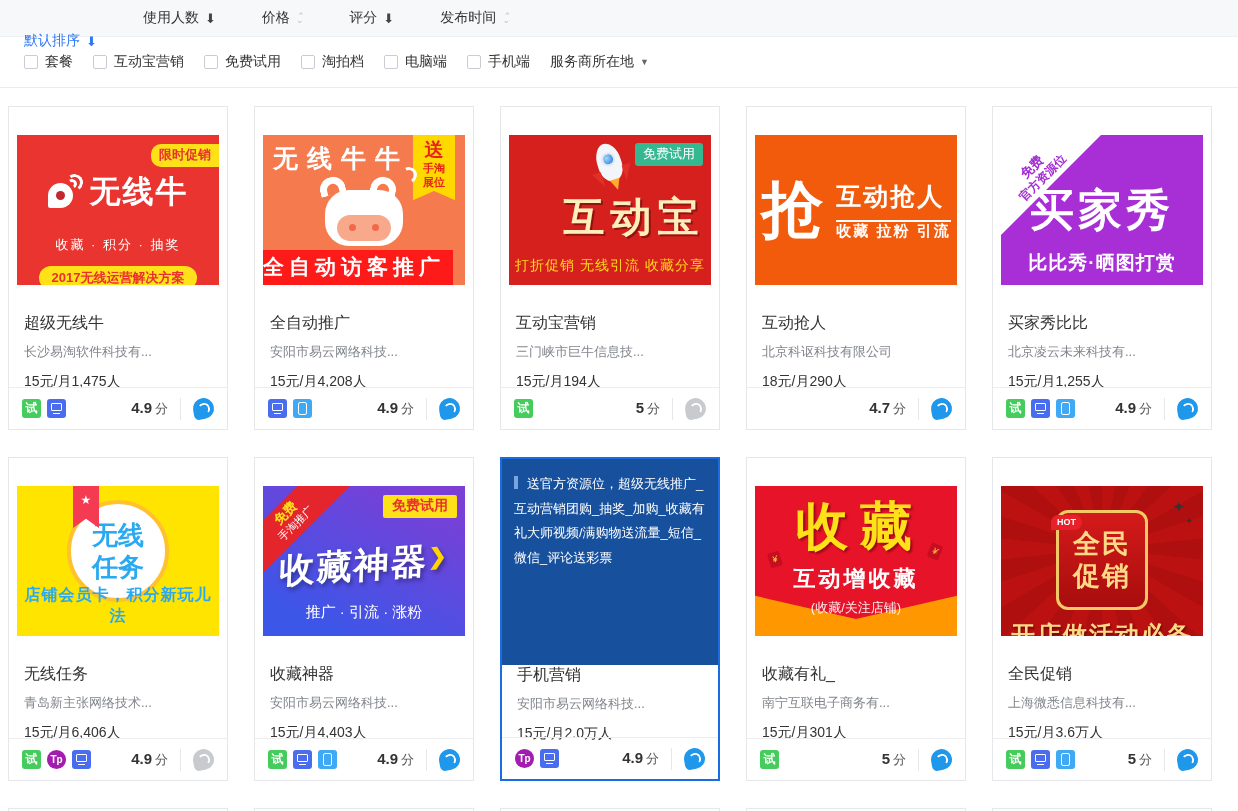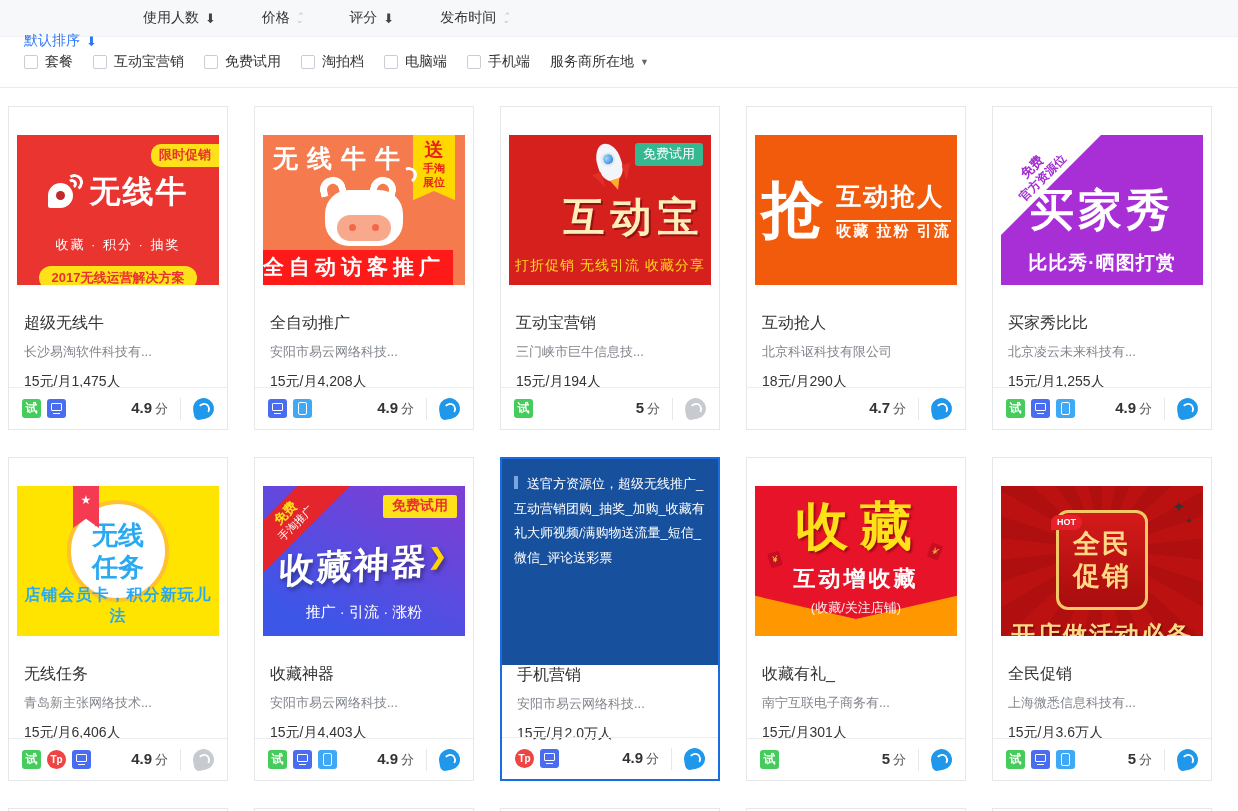--- a/index.html
+++ b/index.html
@@ -39,21 +39,21 @@
     display:flex; align-items:center; padding:0 13px; }
   .pfset { display:flex; gap:6px; }
   .pf { width:19px; height:19px; border-radius:3px; display:flex; align-items:center; justify-content:center;
     color:#fff; font-size:12px; font-weight:bold; }
   .pf.trial { background:#45cc5c; }
   .pf.pc { background:#4a6df0; flex-direction:column; }
   .pf.pc .scr { width:11px; height:8px; border:1.5px solid #fff; border-radius:1px; }
   .pf.pc .std { width:7px; height:1.5px; background:#fff; margin-top:1.5px; }
   .pf.mobile { background:#3fa9f5; }
   .pf.mobile .ph { width:9px; height:13px; border:1.5px solid #fff; border-radius:2px; }
-  .pf.tp { background:#ef4444; border-radius:50%; font-size:10px; }
+  .pf.tp { background:#a21caf; border-radius:50%; font-size:10px; }
   .rate { margin-left:auto; display:flex; align-items:baseline; }
   .rate b { font-size:15px; color:#333; }
   .rate span { font-size:13px; color:#555; margin-left:3px; }
   .vdiv { width:1px; height:22px; background:#e8e8ea; margin:0 12px; }
   .bub { width:21px; height:21px; border-radius:50% 50% 50% 5px; position:relative; transform:rotate(-10deg); }
   .bub.blue { background:#1f97ea; } .bub.gray { background:#c7cacf; }
   .bub:after { content:""; position:absolute; right:4px; top:5px; width:8px; height:8px;
     border:2px solid #fff; border-left-color:transparent; border-bottom-color:transparent; border-radius:50%; }
 
   

